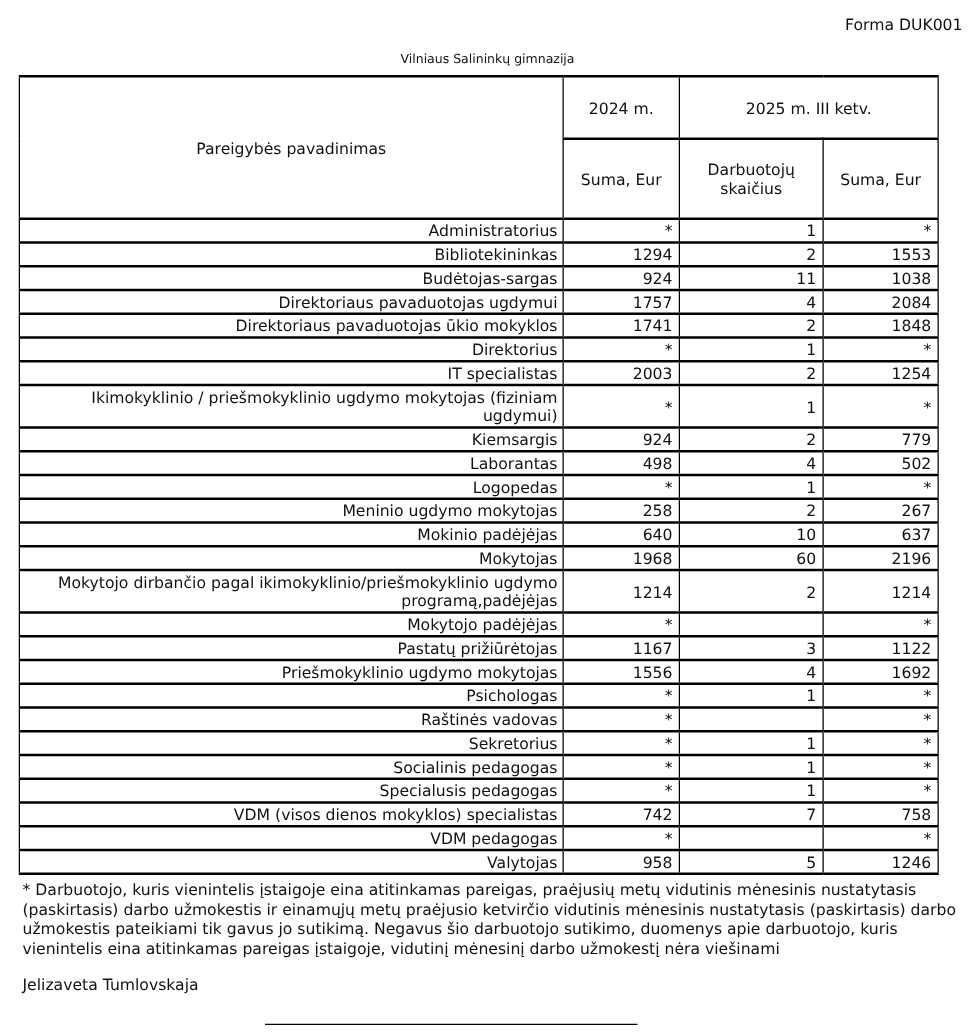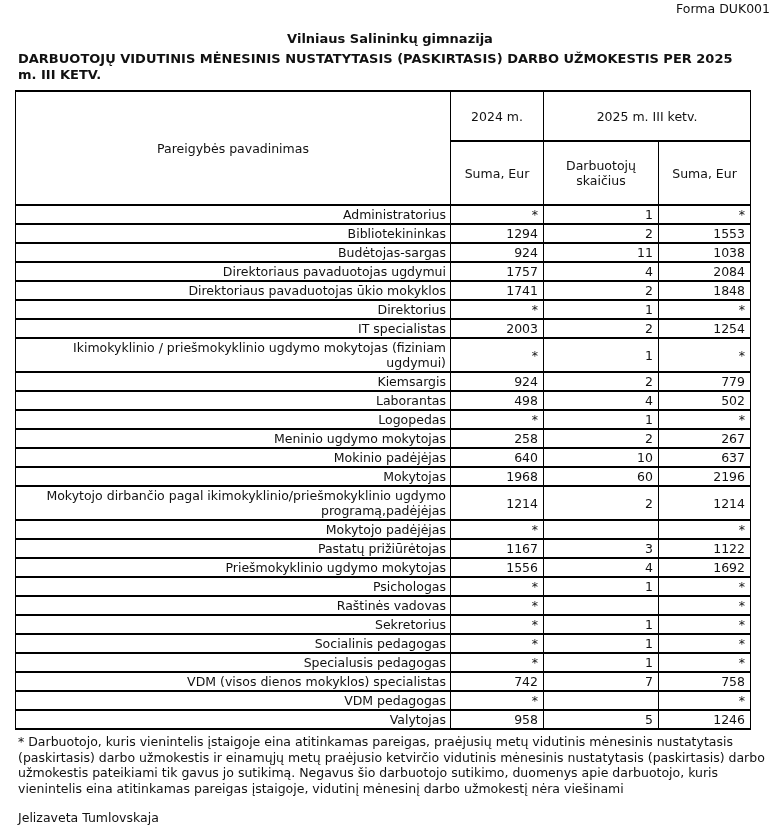--- a/index.html
+++ b/index.html
@@ -9,28 +9,28 @@
     background: #ffffff;
     color: #111111;
     font-family: "DejaVu Sans", "Liberation Sans", sans-serif;
     font-size: 12.5px;
     overflow: hidden;
   }
   .page { position: relative; width: 780px; height: 826px; }
 
   .form-label {
     text-align: right;
-    padding: 1px 10px 0 0;
+    padding: 12px 10px 0 0;
     font-size: 12.5px;
   }
   .org-name {
     text-align: center;
-    font-weight: bold;
+    font-weight: normal;
     margin-top: 15px;
-    font-size: 13px;
+    font-size: 10px;
   }
   .doc-title {
     font-weight: bold;
     margin: 5px 30px 0 18px;
     max-width: 727px;
     font-size: 13px;
     line-height: 16px;
   }
 
   table.salary {
@@ -98,21 +98,20 @@
 </style>
 </head>
 <body>
 
 <div class="page">
 
   <div class="form-label">Forma DUK001</div>
 
   <div class="org-name">Vilniaus Salininkų gimnazija</div>
 
-  <div class="doc-title">DARBUOTOJŲ VIDUTINIS MĖNESINIS NUSTATYTASIS (PASKIRTASIS) DARBO UŽMOKESTIS PER 2025 m. III KETV.</div>
 
   <table class="salary">
     <colgroup>
       <col class="c1">
         <col class="c2">
         <col class="c3">
         <col class="c4">
     </colgroup>
     <thead>
       <tr class="hrow1">

